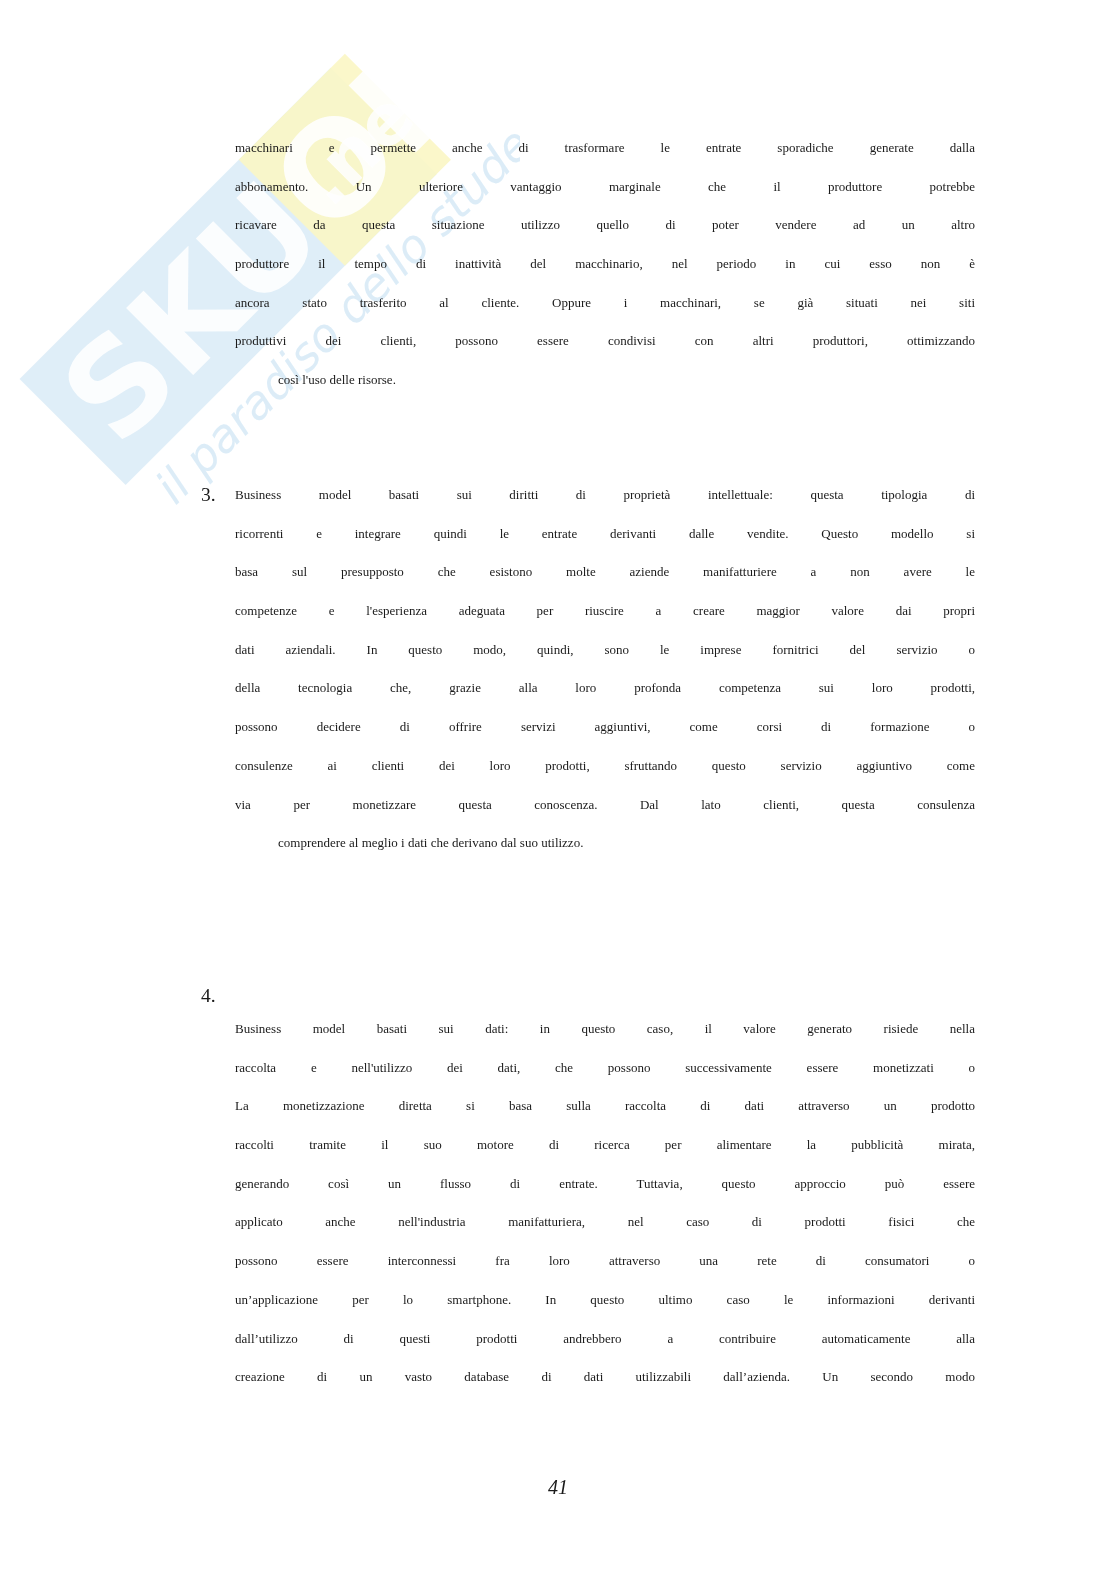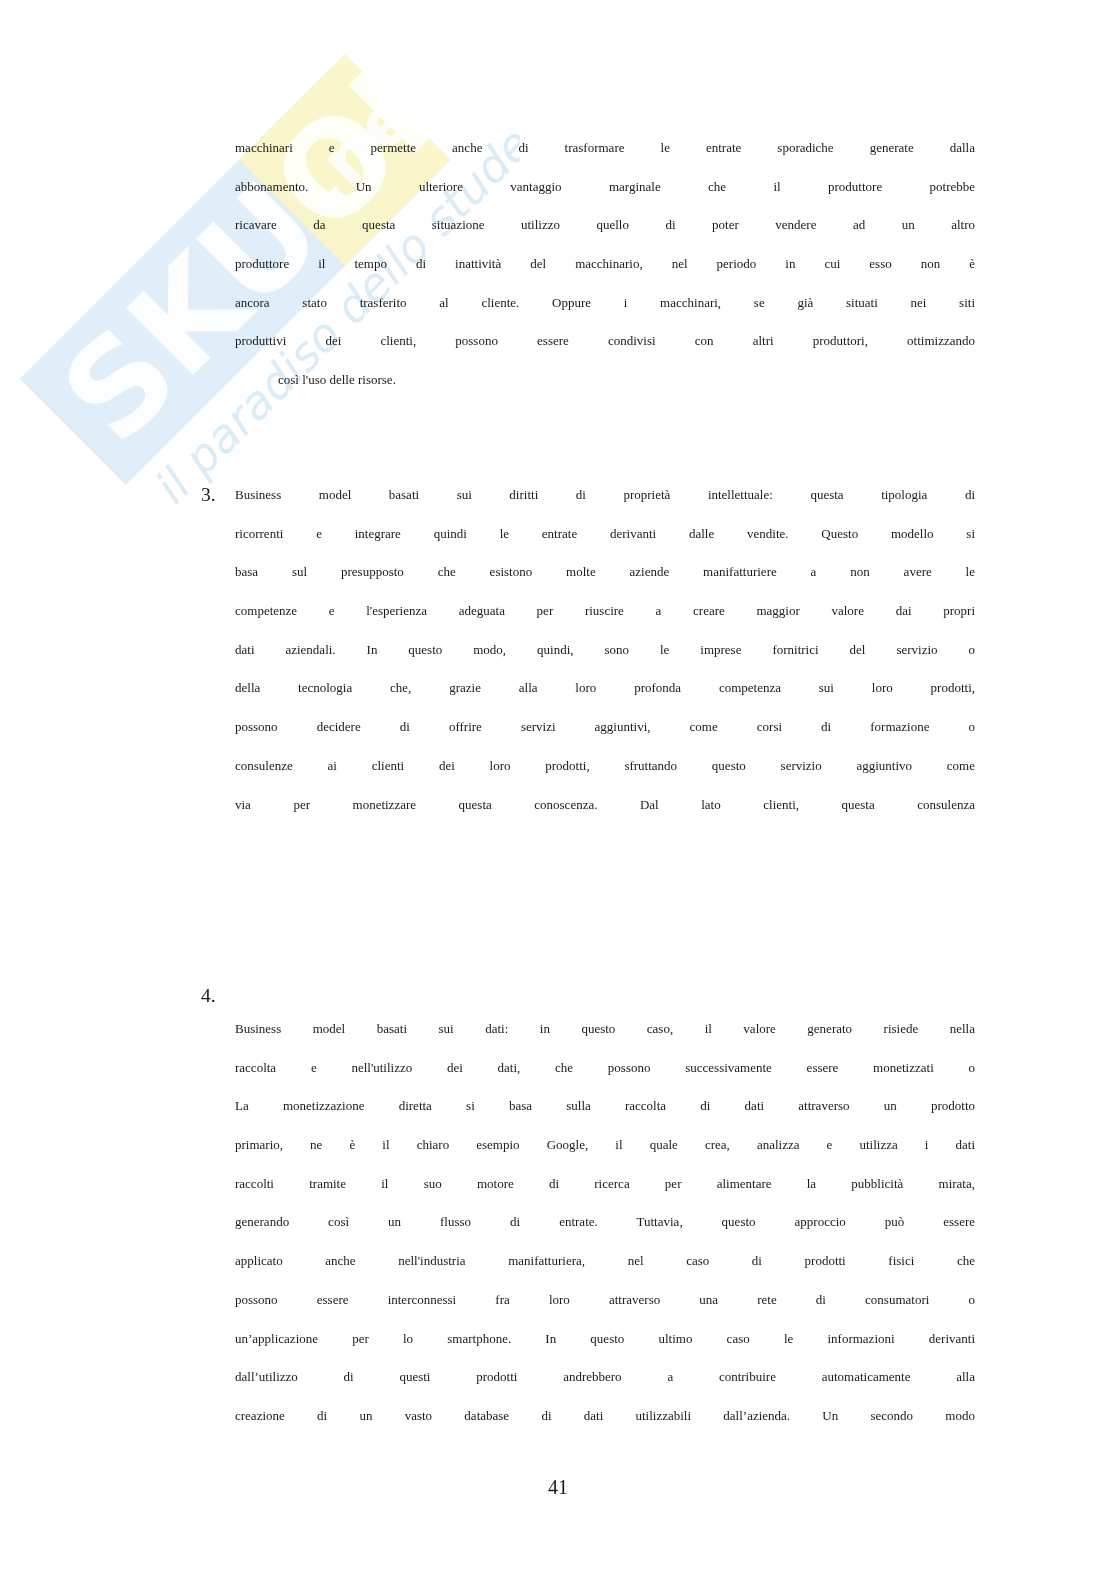--- a/index.html
+++ b/index.html
@@ -15,21 +15,21 @@
       font-size: 13px;
       color: #1a1a1a;
       line-height: 38.7px;
       text-align: justify;
       text-align-last: justify;
     }
     .line { display: block; height: 38.7px; white-space: nowrap; text-align: justify; text-align-last: justify; }
     .line.last { text-align-last: left; margin-left: 43px; }
     .block { position: absolute; left: 235px; width: 740px; }
     .num { position: absolute; left: 201px; font-family: "Liberation Serif", serif; font-size: 19.5px; color: #1a1a1a; line-height: 38.7px; }
-    .pagenum { position: absolute; left: 0; width: 1116px; top: 1476px; text-align: center; font-family: "Liberation Serif", serif; font-size: 20px; color: #1a1a1a; }
+    .pagenum { position: absolute; left: 0; width: 1116px; top: 1476px; text-align: center; font-family: "Liberation Serif", serif; font-size: 20px; color: #1a1a1a; font-style: italic; }
   </style>
 </head>
 <body>
 
 <div class="page">
 
   <svg class="watermark" viewBox="0 0 520 560" xmlns="http://www.w3.org/2000/svg">
     <g transform="rotate(-45 260 280)">
       <rect x="20" y="180" width="440" height="150" fill="#d9ebf7" opacity="0.85"></rect>
       <rect x="330" y="180" width="150" height="150" fill="#fbf6c4" opacity="0.9"></rect>
@@ -53,28 +53,28 @@
   <div class="text block" style="top:476px;">
     <span class="line">Business model basati sui diritti di proprietà intellettuale: questa tipologia di</span>
     <span class="line">ricorrenti e integrare quindi le entrate derivanti dalle vendite. Questo modello si</span>
     <span class="line">basa sul presupposto che esistono molte aziende manifatturiere a non avere le</span>
     <span class="line">competenze e l'esperienza adeguata per riuscire a creare maggior valore dai propri</span>
     <span class="line">dati aziendali. In questo modo, quindi, sono le imprese fornitrici del servizio o</span>
     <span class="line">della tecnologia che, grazie alla loro profonda competenza sui loro prodotti,</span>
     <span class="line">possono decidere di offrire servizi aggiuntivi, come corsi di formazione o</span>
     <span class="line">consulenze ai clienti dei loro prodotti, sfruttando questo servizio aggiuntivo come</span>
     <span class="line">via per monetizzare questa conoscenza. Dal lato clienti, questa consulenza</span>
+    <span class="line last">comprendere al meglio i dati che derivano dal suo utilizzo.</span>
   </div>
 
   <span class="num" style="top:977px;">4.</span>
   <div class="text block" style="top:1010px;">
     <span class="line">Business model basati sui dati: in questo caso, il valore generato risiede nella</span>
     <span class="line">raccolta e nell'utilizzo dei dati, che possono successivamente essere monetizzati o</span>
     <span class="line">La monetizzazione diretta si basa sulla raccolta di dati attraverso un prodotto</span>
-    <span class="line">primario, ne è il chiaro esempio Google, il quale crea, analizza e utilizza i dati</span>
     <span class="line">raccolti tramite il suo motore di ricerca per alimentare la pubblicità mirata,</span>
     <span class="line">generando così un flusso di entrate. Tuttavia, questo approccio può essere</span>
     <span class="line">applicato anche nell'industria manifatturiera, nel caso di prodotti fisici che</span>
     <span class="line">possono essere interconnessi fra loro attraverso una rete di consumatori o</span>
     <span class="line">un’applicazione per lo smartphone. In questo ultimo caso le informazioni derivanti</span>
     <span class="line">dall’utilizzo di questi prodotti andrebbero a contribuire automaticamente alla</span>
     <span class="line">creazione di un vasto database di dati utilizzabili dall’azienda. Un secondo modo</span>
   </div>
 
   <div class="pagenum">41</div>

